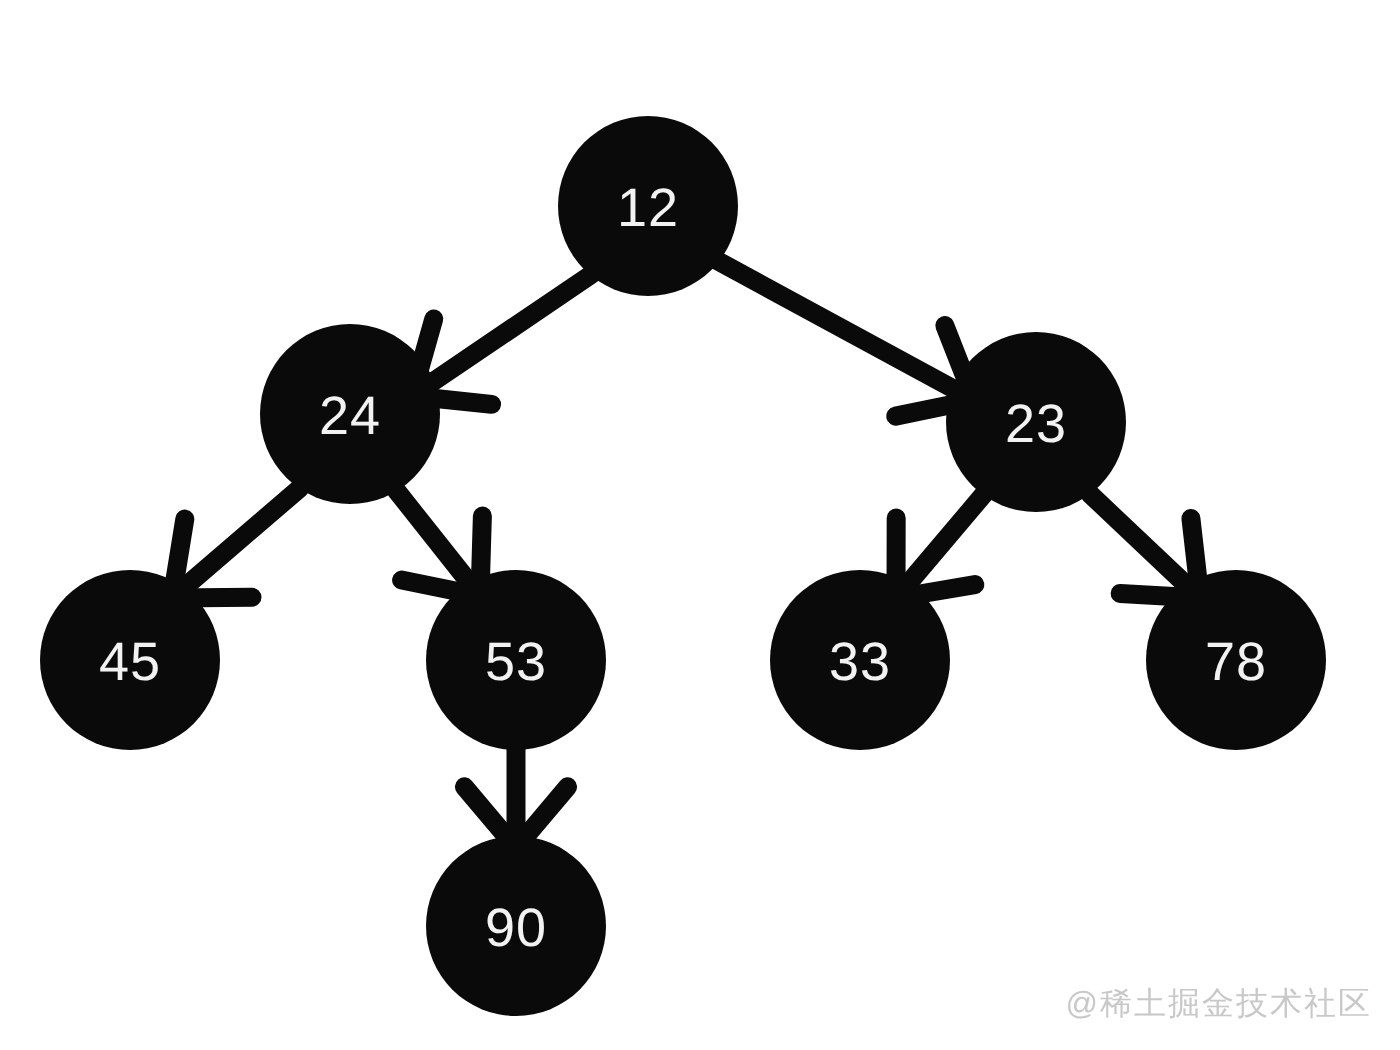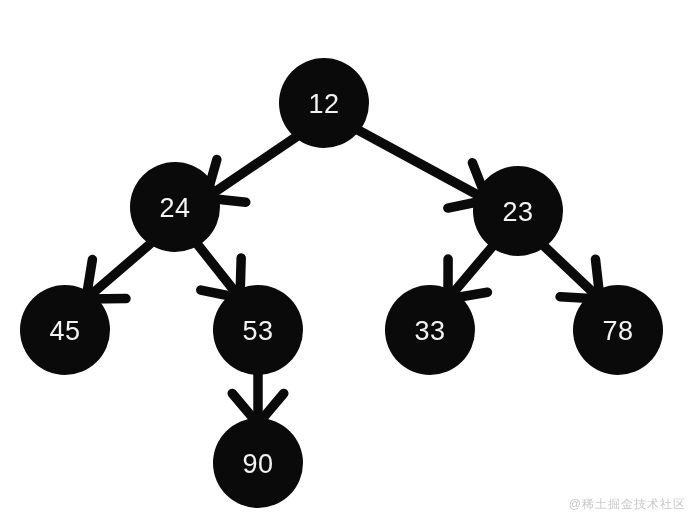--- a/index.html
+++ b/index.html
@@ -48,21 +48,21 @@
     stroke-linecap: round;
     stroke-linejoin: round;
     fill: none;
   }
   .watermark {
     position: absolute;
     right: 14px;
     bottom: 12px;
     color: #c8c8c8;
     font-family: "Liberation Sans", sans-serif;
-    font-size: 12px;
+    font-size: 16px;
     letter-spacing: 1px;
     white-space: nowrap;
     user-select: none;
   }
 </style>
 </head>
 <body>
 
 <div id="canvas">
 

